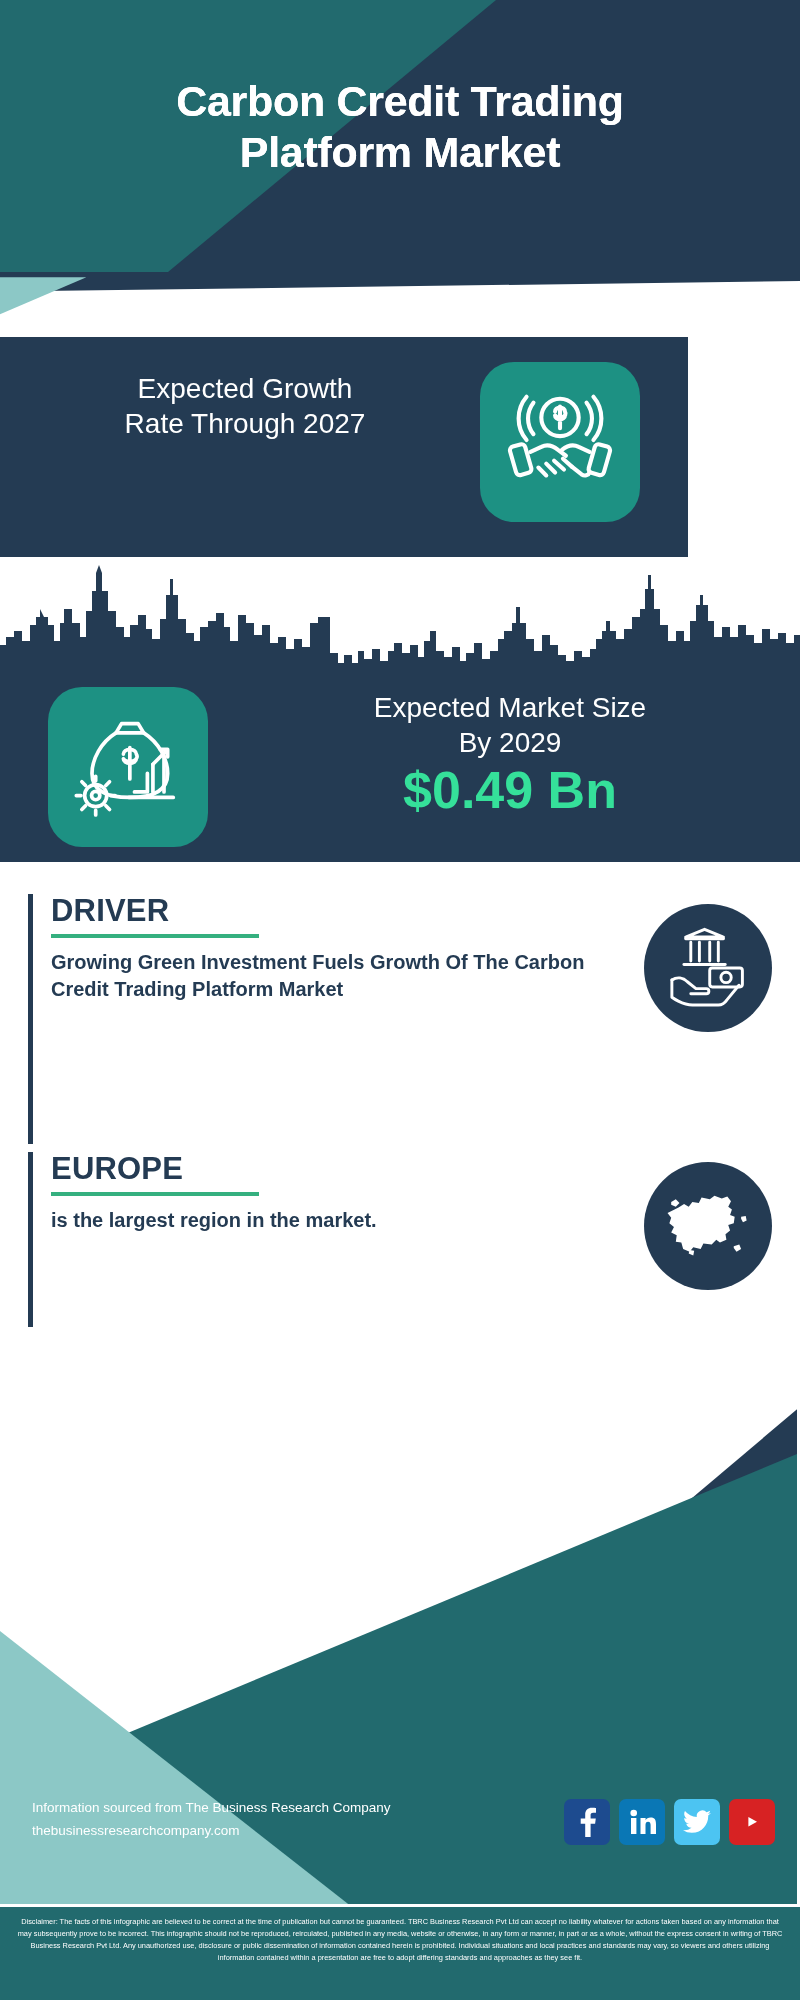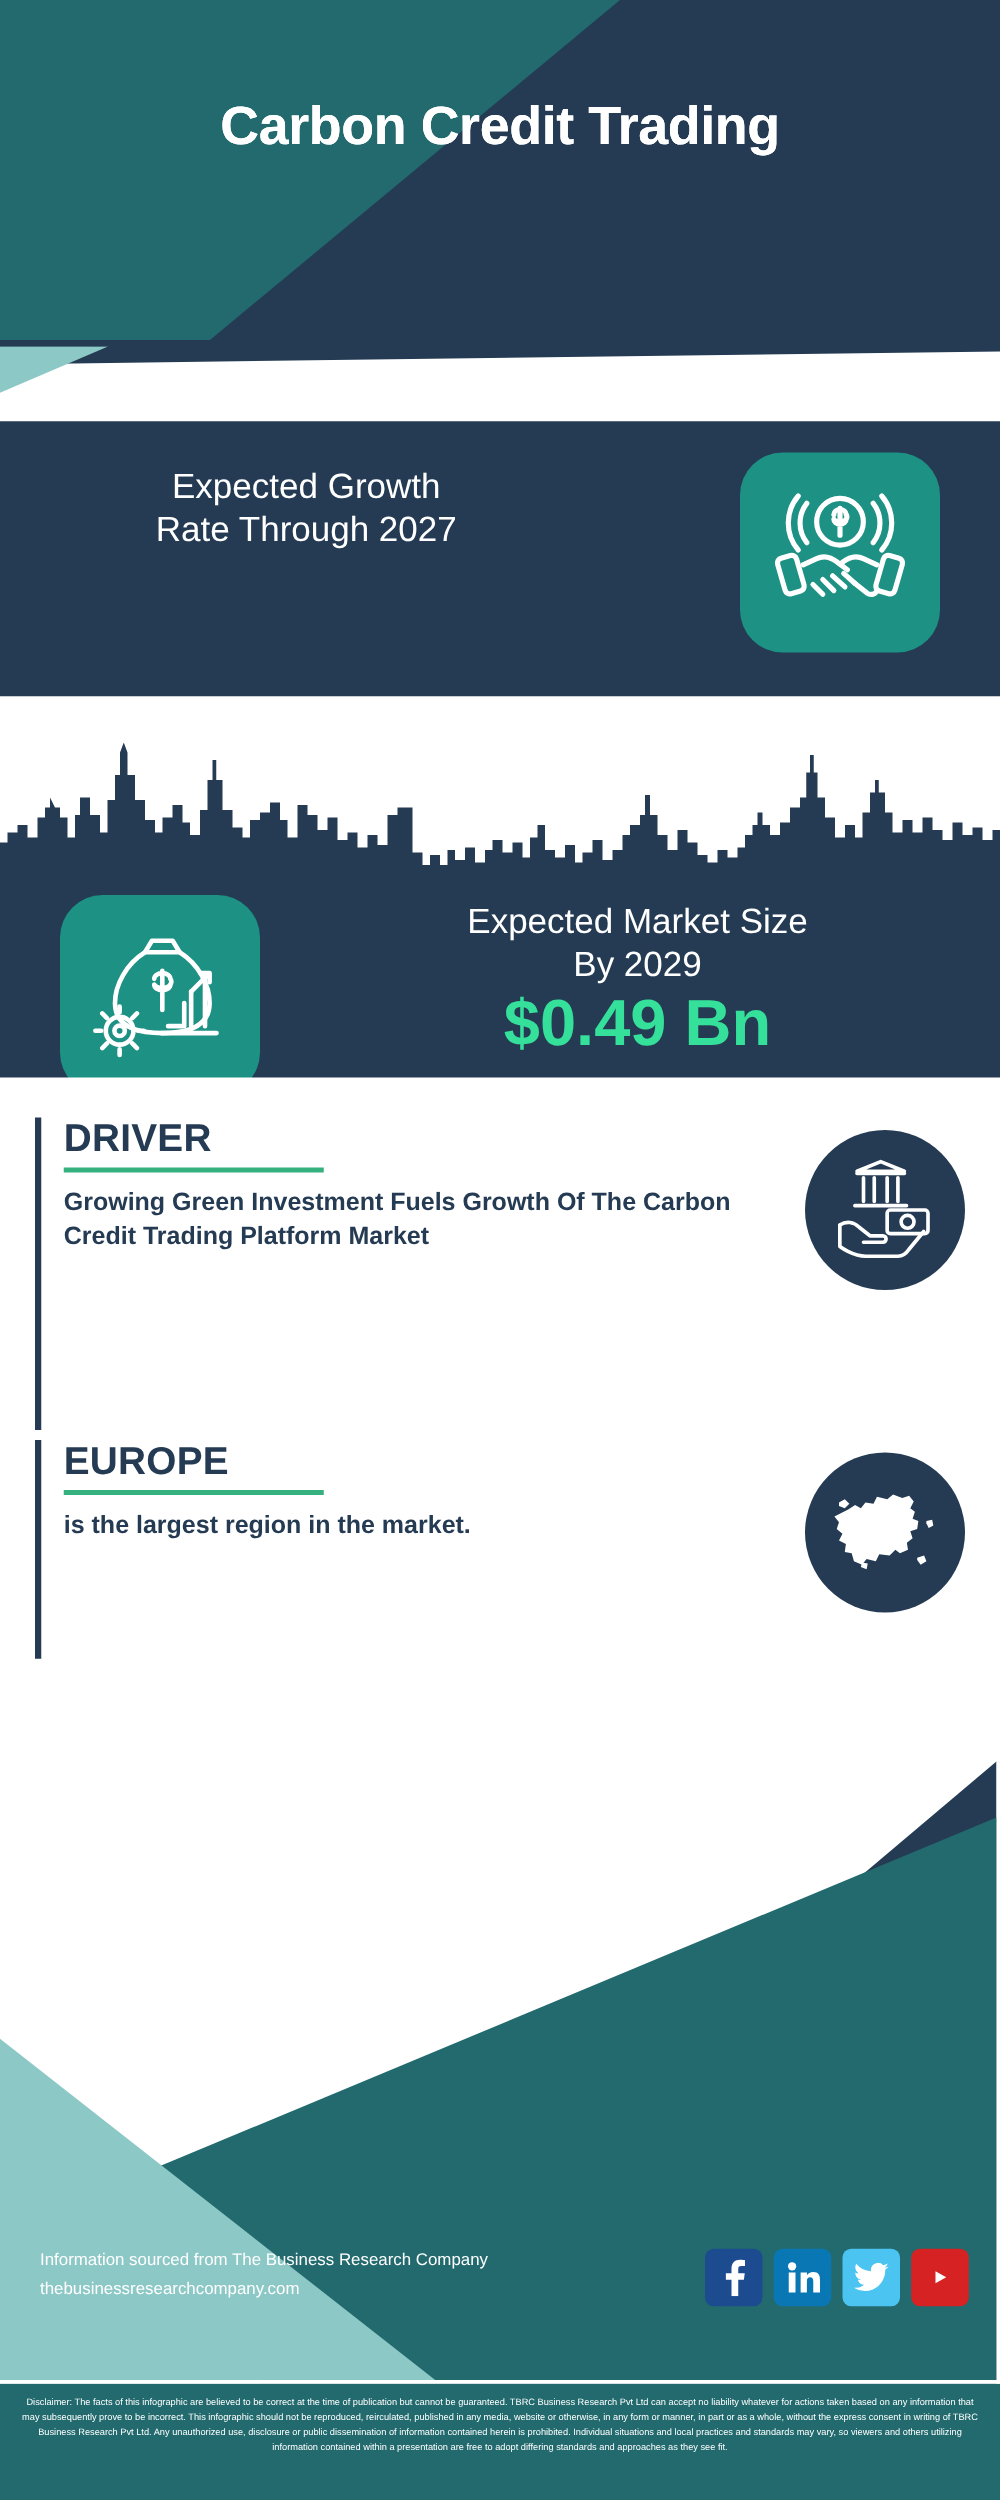--- a/index.html
+++ b/index.html
@@ -41,21 +41,21 @@
     clip-path:polygon(0 0, 100% 0, 100% 14%, 0 30%);
   }
   .wedge-light {
     position:absolute; left:0; top:0; width:240px; height:65px;
     background:#8cc8c6;
     clip-path:polygon(0 8%, 36% 8%, 0 65%);
   }
 
   
   .growth {
-    position:absolute; left:0; top:337px; width:800px; height:220px;
+    position:absolute; left:0; top:337px; width:688px; height:220px;
     background:#243b53;
   }
   .growth-text {
     position:absolute; left:30px; top:34px; width:430px;
     text-align:center; color:#ffffff;
     font-size:28px; line-height:1.25; font-weight:400;
   }
   .growth-value {
     position:absolute; left:30px; top:118px; width:430px;
     text-align:center; color:#35e09a;
@@ -63,21 +63,21 @@
   }
   .growth-icon {
     position:absolute; right:48px; top:25px;
     width:160px; height:160px; border-radius:34px;
     background:#1d9183; display:flex; align-items:center; justify-content:center;
   }
 
   
   .skyline-band {
     position:absolute; left:0; top:557px; width:800px; height:305px;
-    background:#ffffff; overflow:hidden;margin-top:29px;
+    background:#ffffff; overflow:hidden;
   }
   .skyline-svg { position:absolute; left:0; top:8px; width:800px; height:110px; display:block; }
   .skyline-fill {
     position:absolute; left:0; top:110px; width:800px; height:195px;
     background:#243b53;
   }
   .size-text {
     position:absolute; left:240px; top:133px; width:540px;
     text-align:center; color:#ffffff;
     font-size:28px; line-height:1.25;
@@ -171,20 +171,21 @@
 </style>
 </head>
 <body>
 
 <div class="page">
 
   <div class="header">
     <div class="header-diag"></div>
     <div class="header-title">
       <div>Carbon Credit Trading</div>
+      <div>Platform Market</div>
     </div>
   </div>
 
   <div class="wedge-band">
     <div class="wedge-teal"></div>
     <div class="wedge-light"></div>
   </div>
 
   <div class="growth">
     <div class="growth-text">

